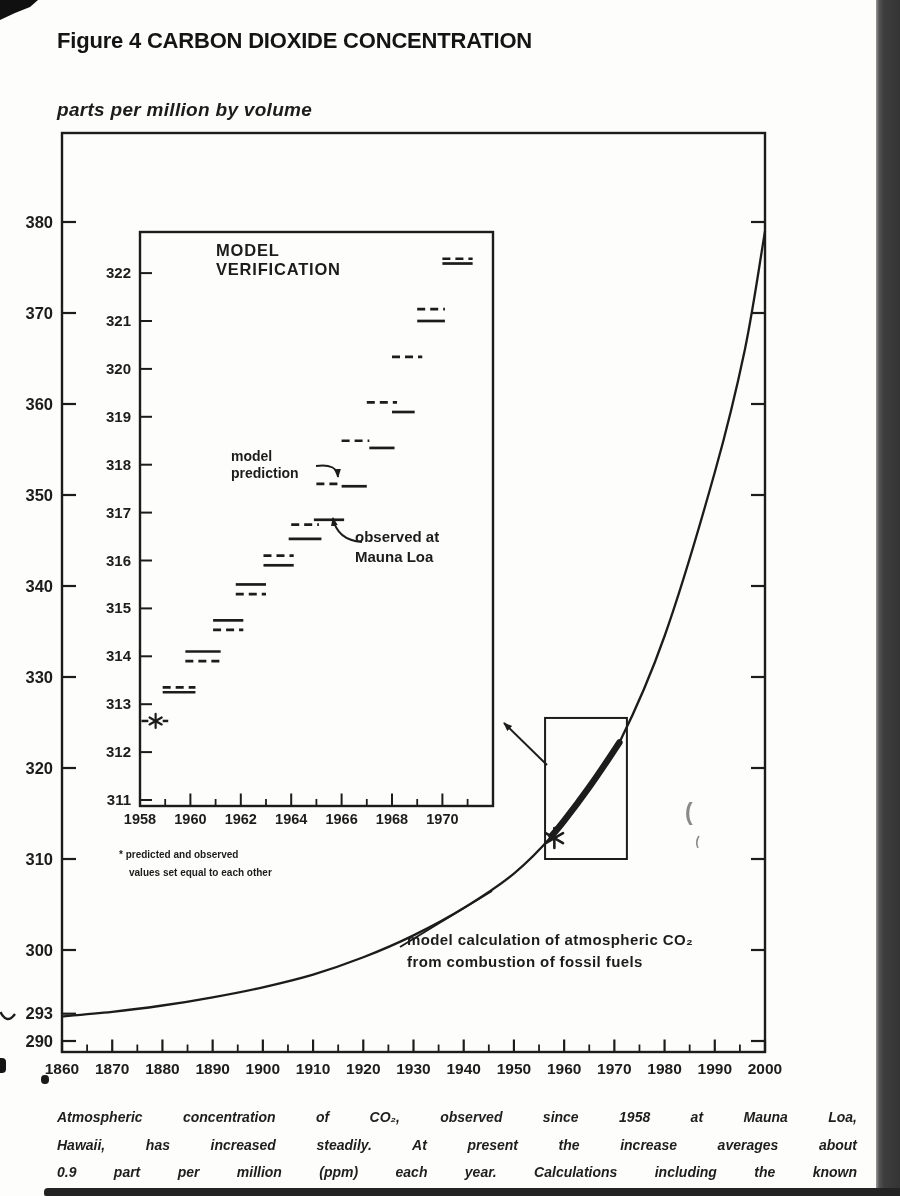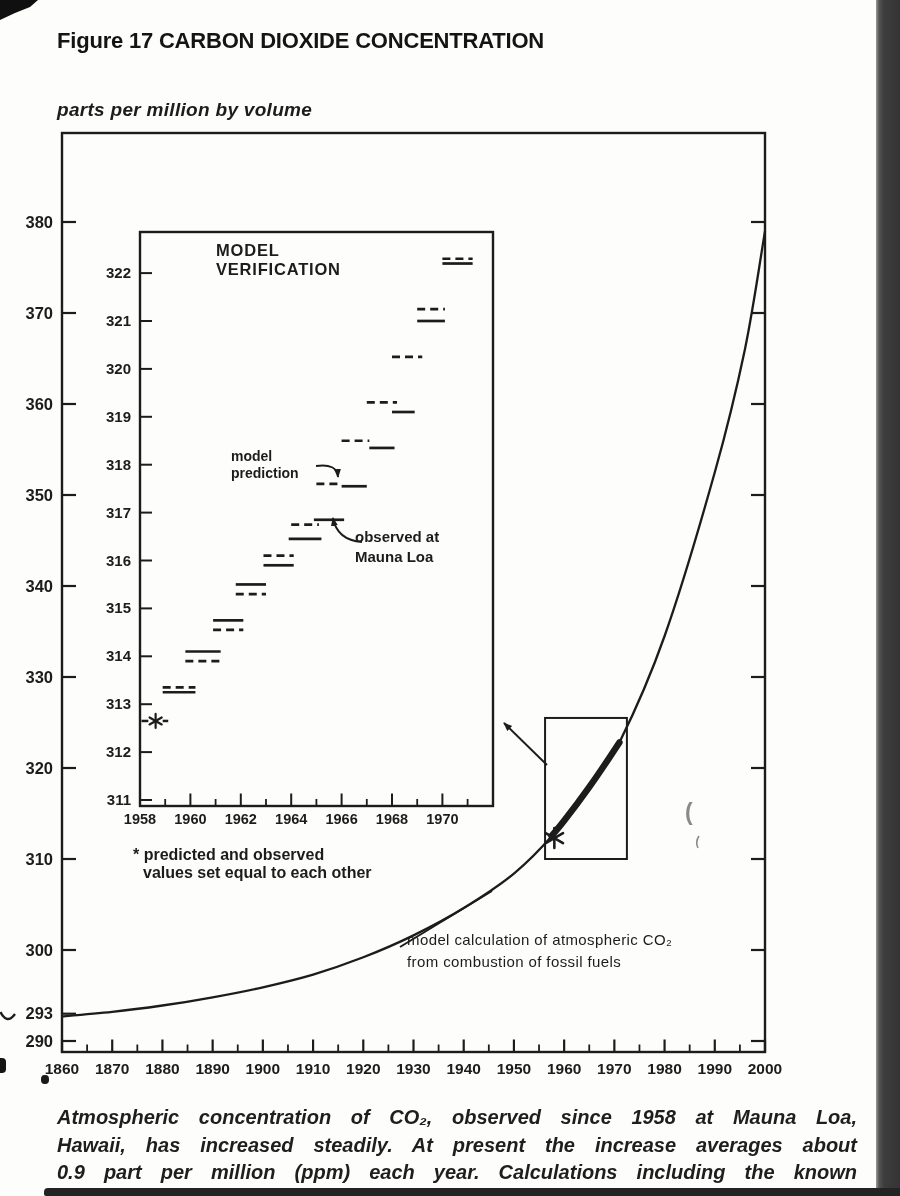--- a/index.html
+++ b/index.html
@@ -5,24 +5,24 @@
   html,body{margin:0;padding:0;}
   body{width:900px;height:1196px;position:relative;background:#fdfdfc;overflow:hidden;
        font-family:"Liberation Sans","DejaVu Sans",sans-serif;color:#1c1c1c;}
   .abs{position:absolute;}
   #fig{position:absolute;left:0;top:0;}
   .title{left:57px;top:27px;font-size:22px;line-height:28px;font-weight:800;letter-spacing:-0.2px;color:#141414;}
   .units{left:57px;top:99px;font-size:19px;font-weight:bold;font-style:italic;letter-spacing:0.3px;}
   .inset-title{left:216px;top:241px;font-size:16.5px;line-height:18.5px;font-weight:bold;letter-spacing:0.8px;}
   .model-pred{left:231px;top:448px;font-size:14px;line-height:17px;font-weight:bold;}
   .obs-label{left:355px;top:527px;font-size:15px;line-height:19.5px;font-weight:bold;}
-  .footnote{left:133px;top:846px;font-size:16px;line-height:17.5px;font-weight:bold;}
+  .footnote{left:119px;top:846px;font-size:10px;line-height:17.5px;font-weight:bold;}
   .footnote .ind{padding-left:10px;text-align:right;}
-  .curve-label{left:407px;top:929px;font-size:15px;line-height:21.5px;font-weight:normal;letter-spacing:0.4px;}
-  .caption{left:57px;top:1104px;width:800px;font-size:20px;line-height:27.5px;font-weight:bold;font-style:italic;color:#1e1e1e;}
+  .curve-label{left:407px;top:929px;font-size:15px;line-height:21.5px;font-weight:bold;letter-spacing:0.4px;}
+  .caption{left:57px;top:1104px;width:800px;font-size:14px;line-height:27.5px;font-weight:bold;font-style:italic;color:#1e1e1e;}
   .caption div{text-align:justify;text-align-last:justify;}
   .scan-tl{left:0;top:0;width:40px;height:20px;background:#101010;
            clip-path:polygon(0 0,38px 0,30px 7px,15px 13px,0 20px);}
   .scan-right{right:0;top:0;width:24px;height:1196px;
               background:linear-gradient(to right,#9a9a9a 0,#555 3px,#3d3d3d 8px,#343434 100%);}
   .scan-bottom{left:44px;right:0;bottom:0;height:8px;background:#232323;border-radius:4px 0 0 2px;}
   .scan-nub{left:0;top:1058px;width:6px;height:15px;background:#151515;border-radius:0 4px 4px 0;}
   .scan-speck{left:41px;top:1075px;width:8px;height:9px;background:#1a1a1a;border-radius:45%;}
   .scan-paren{left:685px;top:799px;font-size:23px;color:#8a8a8a;font-weight:bold;}
 </style>
@@ -197,21 +197,21 @@
       <line x1="155.62399999999724" y1="727.965000000001" x2="155.62399999999724" y2="713.965000000001" stroke="#1c1c1c" stroke-width="2.2" stroke-linecap="round"></line>
       <line x1="149.56182217350616" y1="724.465000000001" x2="161.68617782648832" y2="717.465000000001" stroke="#1c1c1c" stroke-width="2.2" stroke-linecap="round"></line>
       <line x1="161.68617782648832" y1="724.465000000001" x2="149.56182217350616" y2="717.465000000001" stroke="#1c1c1c" stroke-width="2.2" stroke-linecap="round"></line>
       <path d="M316,466 Q337,463 338,477" fill="none" stroke="#1c1c1c" stroke-width="1.9" marker-end="url(#ah)"></path>
       <path d="M362,542 Q337,540 333,518" fill="none" stroke="#1c1c1c" stroke-width="1.9" marker-end="url(#ah)"></path>
       <path d="M699,836 q-4,6 -1,12" fill="none" stroke="#8a8a8a" stroke-width="1.6"></path>
     </g>
 </svg>
 
 <div class="abs title">
-  <div>Figure 17 CARBON DIOXIDE CONCENTRATION</div>
+  <div>Figure 4 CARBON DIOXIDE CONCENTRATION</div>
 </div>
 
 <div class="abs units">parts per million by volume</div>
 
 <div class="abs inset-title">
   <div>MODEL</div>
   <div>VERIFICATION</div>
 </div>
 
 <div class="abs model-pred">

